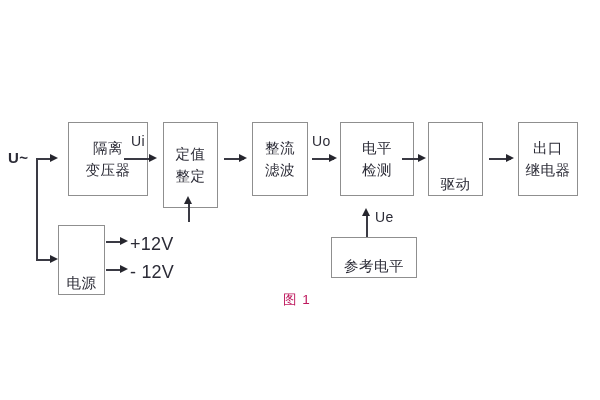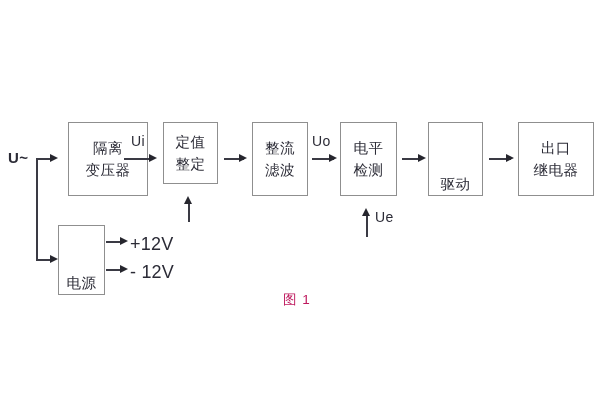--- a/index.html
+++ b/index.html
@@ -103,72 +103,75 @@
 
   <div class="block" style="left:68px; top:122px; width:80px; height:74px;">
     <span class="ln">隔离</span>
     <span class="ln">变压器</span>
   </div>
 
   <div class="label sig" style="left:131px; top:133px;">Ui</div>
   <div class="hline" style="left:124px; top:158px; width:26px;"></div>
   <div class="arrow-r" style="left:149px; top:154px;"></div>
 
-  <div class="block" style="left:163px; top:122px; width:55px; height:62px;">
+  <div class="block" style="left:163px; top:122px; width:55px; height:86px;">
     <span class="ln">定值</span>
     <span class="ln">整定</span>
   </div>
 
   <div class="hline" style="left:224px; top:158px; width:20px;"></div>
   <div class="arrow-r" style="left:239px; top:154px;"></div>
 
   <div class="block" style="left:252px; top:122px; width:56px; height:74px;">
     <span class="ln">整流</span>
     <span class="ln">滤波</span>
   </div>
 
   <div class="label sig" style="left:312px; top:133px;">Uo</div>
   <div class="hline" style="left:312px; top:158px; width:22px;"></div>
   <div class="arrow-r" style="left:329px; top:154px;"></div>
 
-  <div class="block" style="left:340px; top:122px; width:57px; height:74px;">
+  <div class="block" style="left:340px; top:122px; width:74px; height:74px;">
     <span class="ln">电平</span>
     <span class="ln">检测</span>
   </div>
 
   <div class="hline" style="left:402px; top:158px; width:20px;"></div>
   <div class="arrow-r" style="left:418px; top:154px;"></div>
 
   <div class="block single" style="left:428px; top:122px; width:55px; height:74px;">
     <span class="ln">驱动</span>
   </div>
 
   <div class="hline" style="left:489px; top:158px; width:22px;"></div>
   <div class="arrow-r" style="left:506px; top:154px;"></div>
 
-  <div class="block" style="left:518px; top:122px; width:76px; height:74px;">
+  <div class="block" style="left:518px; top:122px; width:60px; height:74px;">
     <span class="ln">出口</span>
     <span class="ln">继电器</span>
   </div>
 
   <div class="block single" style="left:58px; top:225px; width:47px; height:70px;">
     <span class="ln">电源</span>
   </div>
 
   <div class="hline" style="left:106px; top:241px; width:18px;"></div>
   <div class="arrow-r" style="left:120px; top:237px;"></div>
   <div class="label vout" style="left:130px; top:234px;">+12V</div>
 
   <div class="hline" style="left:106px; top:269px; width:18px;"></div>
   <div class="arrow-r" style="left:120px; top:265px;"></div>
   <div class="label vout" style="left:130px; top:262px;">- 12V</div>
 
 
   <div class="vline" style="left:188px; top:203px; height:19px;"></div>
   <div class="arrow-u" style="left:184px; top:196px;"></div>
 
+  <div class="block single" style="left:331px; top:237px; width:86px; height:41px;">
+    <span class="ln">参考电平</span>
+  </div>
   <div class="vline" style="left:366px; top:215px; height:22px;"></div>
   <div class="arrow-u" style="left:362px; top:208px;"></div>
   <div class="label sig" style="left:375px; top:209px;">Ue</div>
 
   <div class="caption" style="left:283px; top:291px;">图 1</div>
 
 </div>
 
 </body></html>

